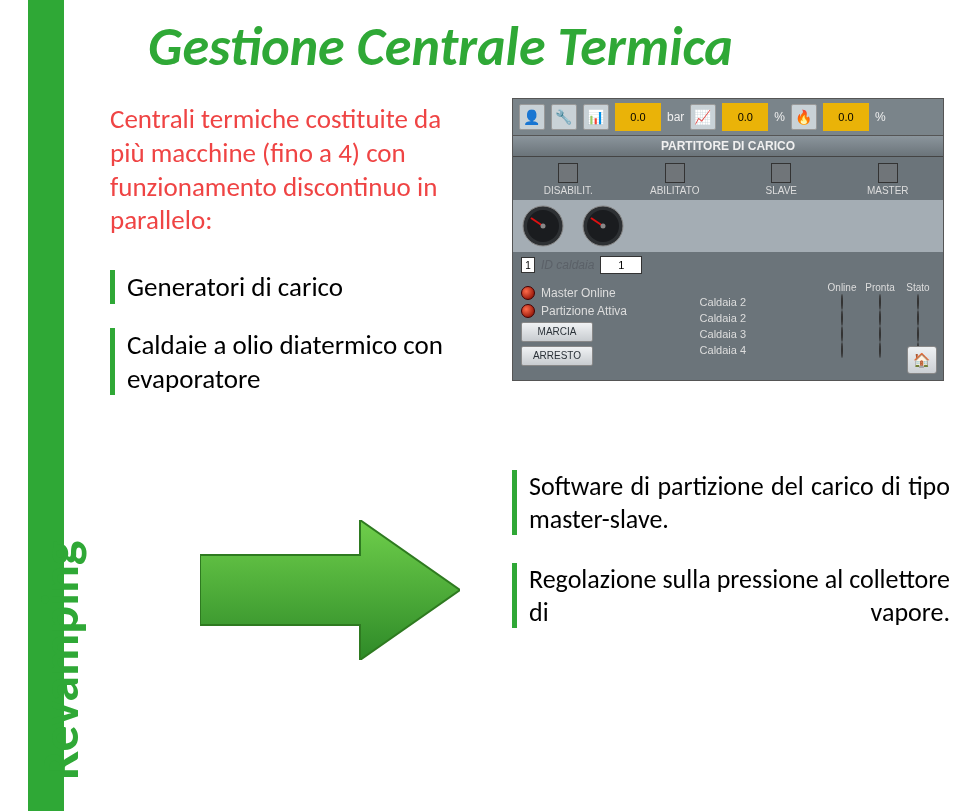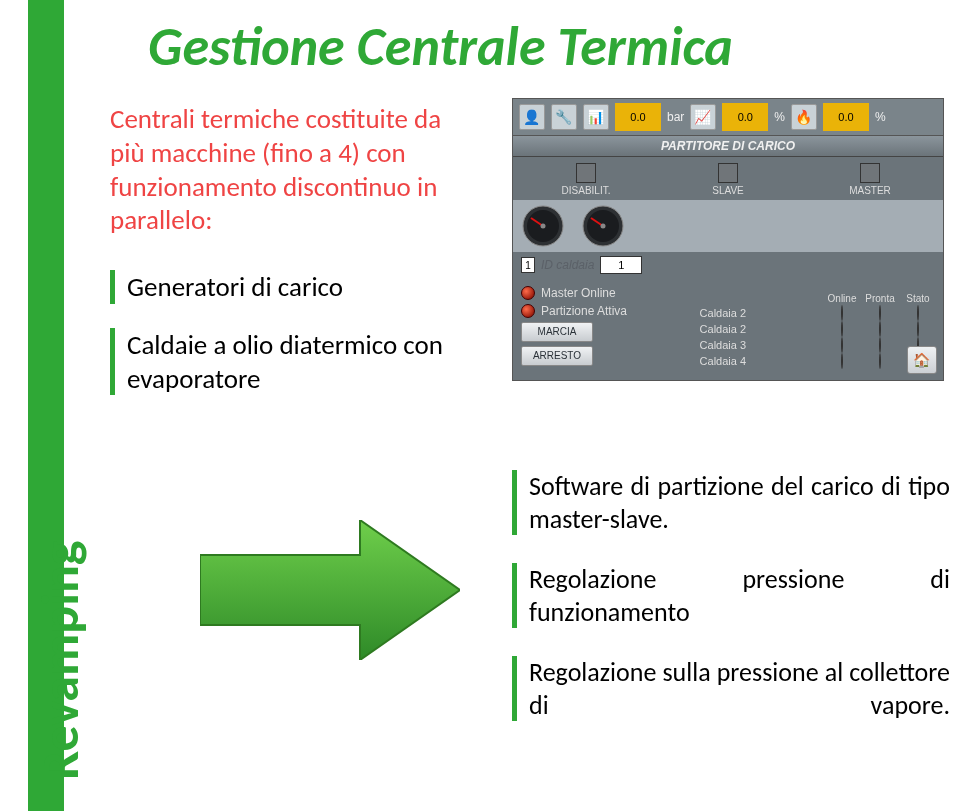--- a/index.html
+++ b/index.html
@@ -124,21 +124,20 @@
     width: 36px;
     height: 18px;
     border: 5px solid #eab308;
     text-align: center;
     font-size: 11px;
     line-height: 18px;
   }
   .hmi .top .unit { color: #eee; }
   .hmi .strip {
     text-align: center;
-    font-style: italic;
     font-weight: 700;
     background: linear-gradient(#8b959c,#6b747a);
     color: #f0f0f0;
     padding: 3px 5px;
     border-bottom: 1px solid #444;
   }
   .hmi .mode-row {
     display: flex;
     padding: 4px 8px;
     gap: 12px;
@@ -170,21 +169,21 @@
     background: #fff; color:#000; font-size:10px;
     display:flex;align-items:center;justify-content:center;
     border:1px solid #333;
   }
   .hmi .idrow .idlbl { color:#5b6168; font-style: italic; }
   .hmi .idrow .idbox {
     width: 40px; height:16px; background:#fff; color:#000;
     border:1px solid #333; text-align:center; font-size:11px; line-height:16px;
   }
 
-  .hmi .bottom { display:flex; padding: 4px 8px 10px; gap: 2px; align-items: flex-end; }
+  .hmi .bottom { display:flex; padding: 4px 8px 10px; gap: 2px; }
   .hmi .bottom .left { flex:1.2; }
   .hmi .bottom .right { flex:1.6; }
 
   .hmi .led-row {
     display: flex; align-items: center; gap: 6px; margin: 4px 0;
   }
   .hmi .led {
     width: 12px; height: 12px; border-radius: 50%;
     border: 1px solid #400;
     background: radial-gradient(circle at 35% 35%, #ff6b4a, #a02010 70%, #5e120a);
@@ -247,24 +246,20 @@
   <div class="bullet">
     <div class="mark"></div>
     <div class="txt">Caldaie a olio diatermico con evaporatore</div>
   </div>
 </div>
 
 <div class="right-text">
   <div class="bullet">
     <div class="mark"></div>
     <div class="txt justify">Software di partizione del carico di tipo master-slave.</div>
-  </div>
-  <div class="bullet">
-    <div class="mark"></div>
-    <div class="txt justify">Regolazione pressione di funzionamento</div>
   </div>
   <div class="bullet">
     <div class="mark"></div>
     <div class="txt justify">Regolazione sulla pressione al collettore di vapore.</div>
   </div>
 </div>
 
 <div class="arrow">
   <svg viewBox="0 0 260 140">
     <defs>
@@ -291,20 +286,24 @@
     <span class="nbox">0.0</span>
     <span class="unit">%</span>
   </div>
 
   <div class="strip">PARTITORE DI CARICO</div>
 
   <div class="mode-row">
     <div class="mode">
       <div class="sq"></div>
       <div class="label">DISABILIT.</div>
+    </div>
+    <div class="mode">
+      <div class="sq"></div>
+      <div class="label">ABILITATO</div>
     </div>
     <div class="mode">
       <div class="sq"></div>
       <div class="label">SLAVE</div>
     </div>
     <div class="mode">
       <div class="sq"></div>
       <div class="label">MASTER</div>
     </div>
   </div>

